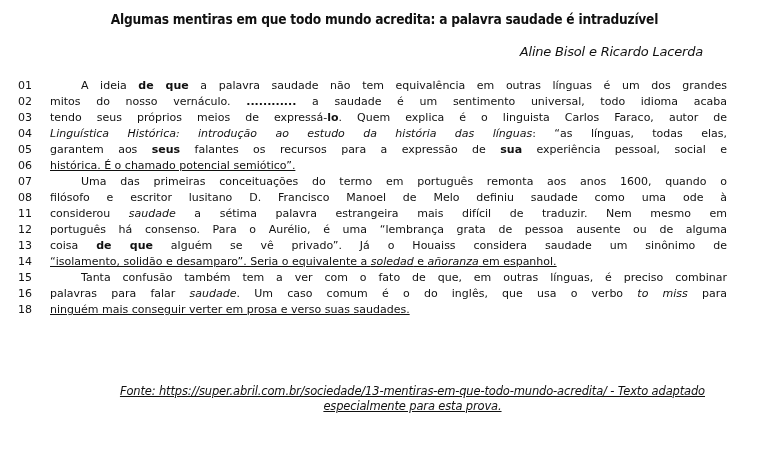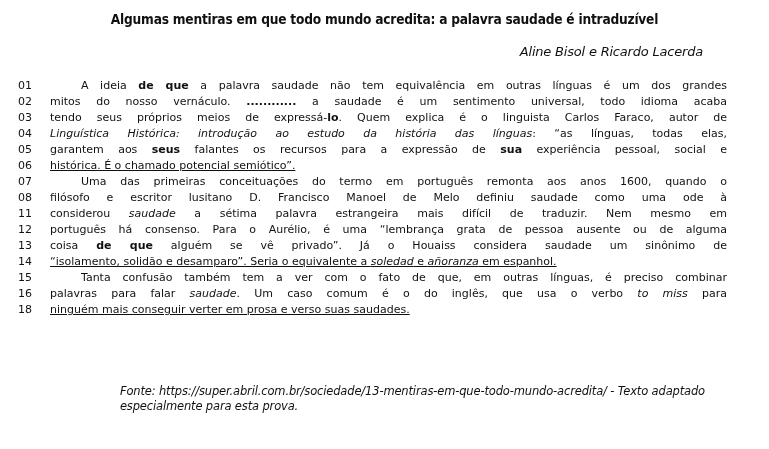--- a/index.html
+++ b/index.html
@@ -11,22 +11,22 @@
   .author { position:absolute; right:66px; top:44px; font-style:italic; font-size:13px;
             letter-spacing:-0.2px; }
   .body { position:absolute; left:18px; top:78px; width:692px; }
   .line { position:relative; height:16px; line-height:16px; font-size:11px; white-space:nowrap; }
   .num { position:absolute; left:0; top:0; width:28px; }
   .txt { position:absolute; left:32px; top:0; width:677px; text-align:justify; text-align-last:justify; }
   .txt.last { text-align-last:left;text-decoration:underline; }
   .indent { display:inline-block; width:31px; }
   b { font-weight:bold;margin-top:20px; }
   i { font-style:italic; }
-  .source { position:absolute; right:64px; top:384px; text-align:left; font-style:italic;
-            font-size:11.5px; line-height:15px; letter-spacing:-0.15px; }
+  .source { position:absolute; right:64px; top:384px; text-align:center; font-style:italic;
+            font-size:11.5px; line-height:15px; letter-spacing:-0.15px;text-decoration:underline; }
 </style>
 </head>
 <body>
 
 <div class="title">Algumas mentiras em que todo mundo acredita: a palavra saudade é intraduzível</div>
 <div class="author">Aline Bisol e Ricardo Lacerda</div>
 
 <div class="body" id="text-body">
     <div class="line">
       <span class="num">01</span>

